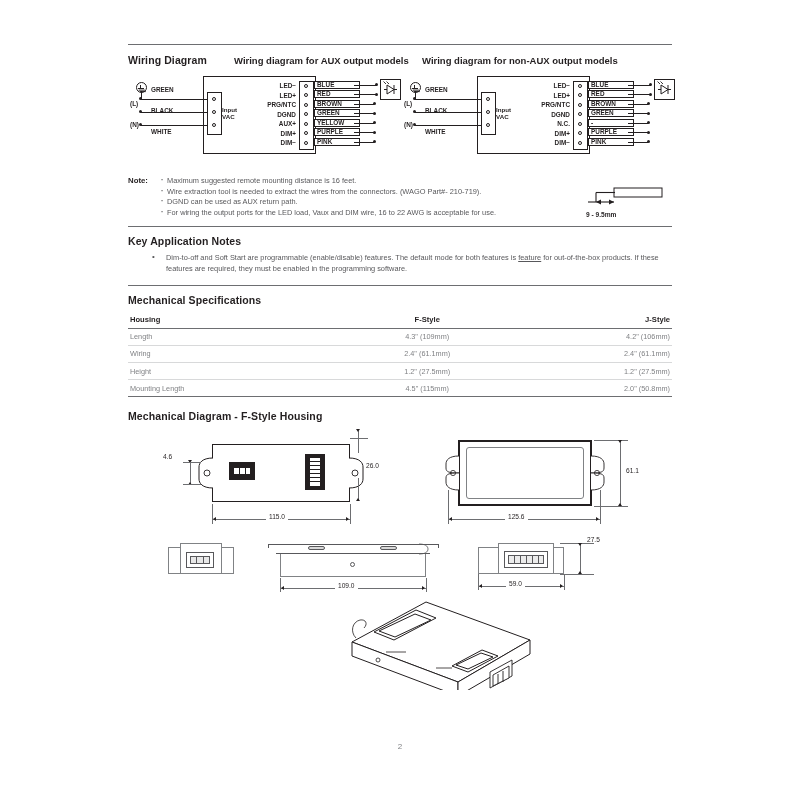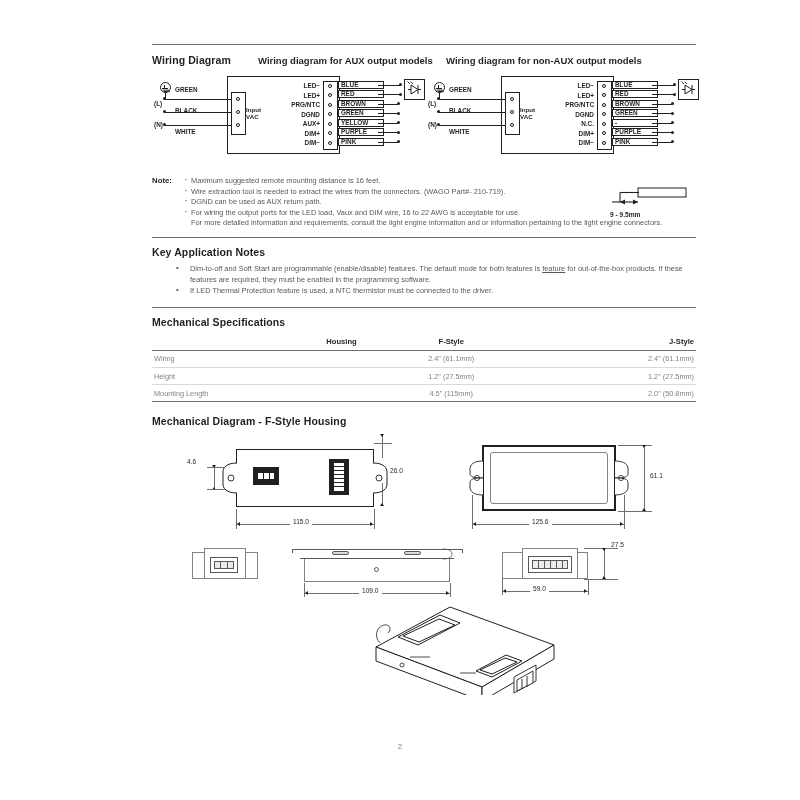--- a/index.html
+++ b/index.html
@@ -3,21 +3,21 @@
 <meta charset="utf-8">
 <style>
   html,body{margin:0;padding:0;}
   body{
     width:800px;height:800px;background:#ffffff;
     font-family:"Liberation Sans", sans-serif;
     color:#58585b;
     -webkit-font-smoothing:antialiased;
   }
   .page{position:relative;width:800px;height:800px;overflow:hidden;}
-  .content{position:absolute;left:128px;top:0;width:544px;margin-left:24px;}
+  .content{position:absolute;left:128px;top:0;width:544px;}
 
   .rule{height:1px;background:#6d6e71;width:100%;}
 
   h2.section{
     font-size:10.5px;font-weight:bold;color:#231f20;margin:0;
     letter-spacing:.1px;
   }
 
   
   .wire-wrap{position:relative;height:118px;}
@@ -54,21 +54,21 @@
   .kan li{position:relative;padding-left:14px;margin:0 0 1px 0;}
   .kan li:before{content:"\2022";position:absolute;left:0;top:-1px;font-size:8px;color:#58585b;}
   .kan u{text-decoration:underline;}
 
   
   table.mech{width:100%;border-collapse:collapse;font-size:7.3px;color:#808285;}
   table.mech th{
     font-size:7.6px;color:#231f20;font-weight:bold;text-align:center;
     padding:3px 2px 4px 2px;border-bottom:1.3px solid #6d6e71;
   }
-  table.mech th.l{text-align:right;}
+  table.mech th.l{text-align:left;}
   table.mech th.r{text-align:right;}
   table.mech td{padding:3.6px 2px;border-bottom:.8px solid #d8d9da;text-align:center;}
   table.mech td.l{text-align:left;}
   table.mech td.r{text-align:right;}
   table.mech tr:last-child td{border-bottom:1.3px solid #6d6e71;}
 
   
   .mech-area{position:relative;height:250px;}
   .dim{position:absolute;font-size:6.6px;color:#231f20;white-space:nowrap;}
   .ln{position:absolute;background:#231f20;}
@@ -266,21 +266,20 @@
     </div>
 
     <div class="note" style="margin-top:4px;">
       <span class="nlabel">Note:</span>
       <ul>
         <li>Maximum suggested remote mounting distance is 16 feet.</li>
         <li>Wire extraction tool is needed to extract the wires from the connectors. (WAGO Part#- 210-719).</li>
         <li>DGND can be used as AUX return path.</li>
         <li>
           <span>For wiring the output ports for the LED load, Vaux and DIM wire, 16 to 22 AWG is acceptable for use.</span>
-          <span class="cont" style="padding-left:0;">For more detailed information and requirements, consult the light engine information and or information pertaining to the light engine connectors.</span>
         </li>
       </ul>
 
       <div class="strip-fig">
         <svg width="96" height="34" viewBox="0 0 96 34">
           <rect x="36" y="2" width="48" height="9" fill="#fff" stroke="#231f20" stroke-width="1"></rect>
           <line x1="10" y1="16" x2="18" y2="16" stroke="#231f20" stroke-width="1.1"></line>
           <line x1="18" y1="16" x2="18" y2="6.5" stroke="#231f20" stroke-width="1.1"></line>
           <line x1="18" y1="6.5" x2="37" y2="6.5" stroke="#231f20" stroke-width="1.1"></line>
           <line x1="18" y1="16" x2="36" y2="16" stroke="#231f20" stroke-width="1.1"></line>
@@ -293,41 +292,43 @@
 
     <div style="height:8px"></div>
     <div class="rule"></div>
     <div style="height:8px"></div>
 
     <h2 class="section">Key Application Notes</h2>
     <div class="kan" style="margin-top:6px;">
       <ul>
         <li>
           <span>Dim-to-off and Soft Start are programmable (enable/disable) features. The default mode for both features is </span><u>feature</u><span> for out-of-the-box products. If these features are required, they must be enabled in the programming software.</span>
-        </li>
-        <li>
-          <span>If LED Thermal Protection feature is used, a NTC thermistor must be connected to the driver.</span>
         </li>
       </ul>
     </div>
 
     <div style="height:9px"></div>
     <div class="rule"></div>
     <div style="height:8px"></div>
 
     <h2 class="section">Mechanical Specifications</h2>
     <table class="mech" style="margin-top:6px;">
       <thead>
         <tr>
           <th class="l" style="width:38%">Housing</th>
           <th style="width:34%">F-Style</th>
           <th class="r" style="width:28%">J-Style</th>
         </tr>
       </thead>
       <tbody>
+        <tr>
+          <td class="l">Length</td>
+          <td>4.3" (109mm)</td>
+          <td class="r">4.2" (106mm)</td>
+        </tr>
         <tr>
           <td class="l">Wiring</td>
           <td>2.4" (61.1mm)</td>
           <td class="r">2.4" (61.1mm)</td>
         </tr>
         <tr>
           <td class="l">Height</td>
           <td>1.2" (27.5mm)</td>
           <td class="r">1.2" (27.5mm)</td>
         </tr>

